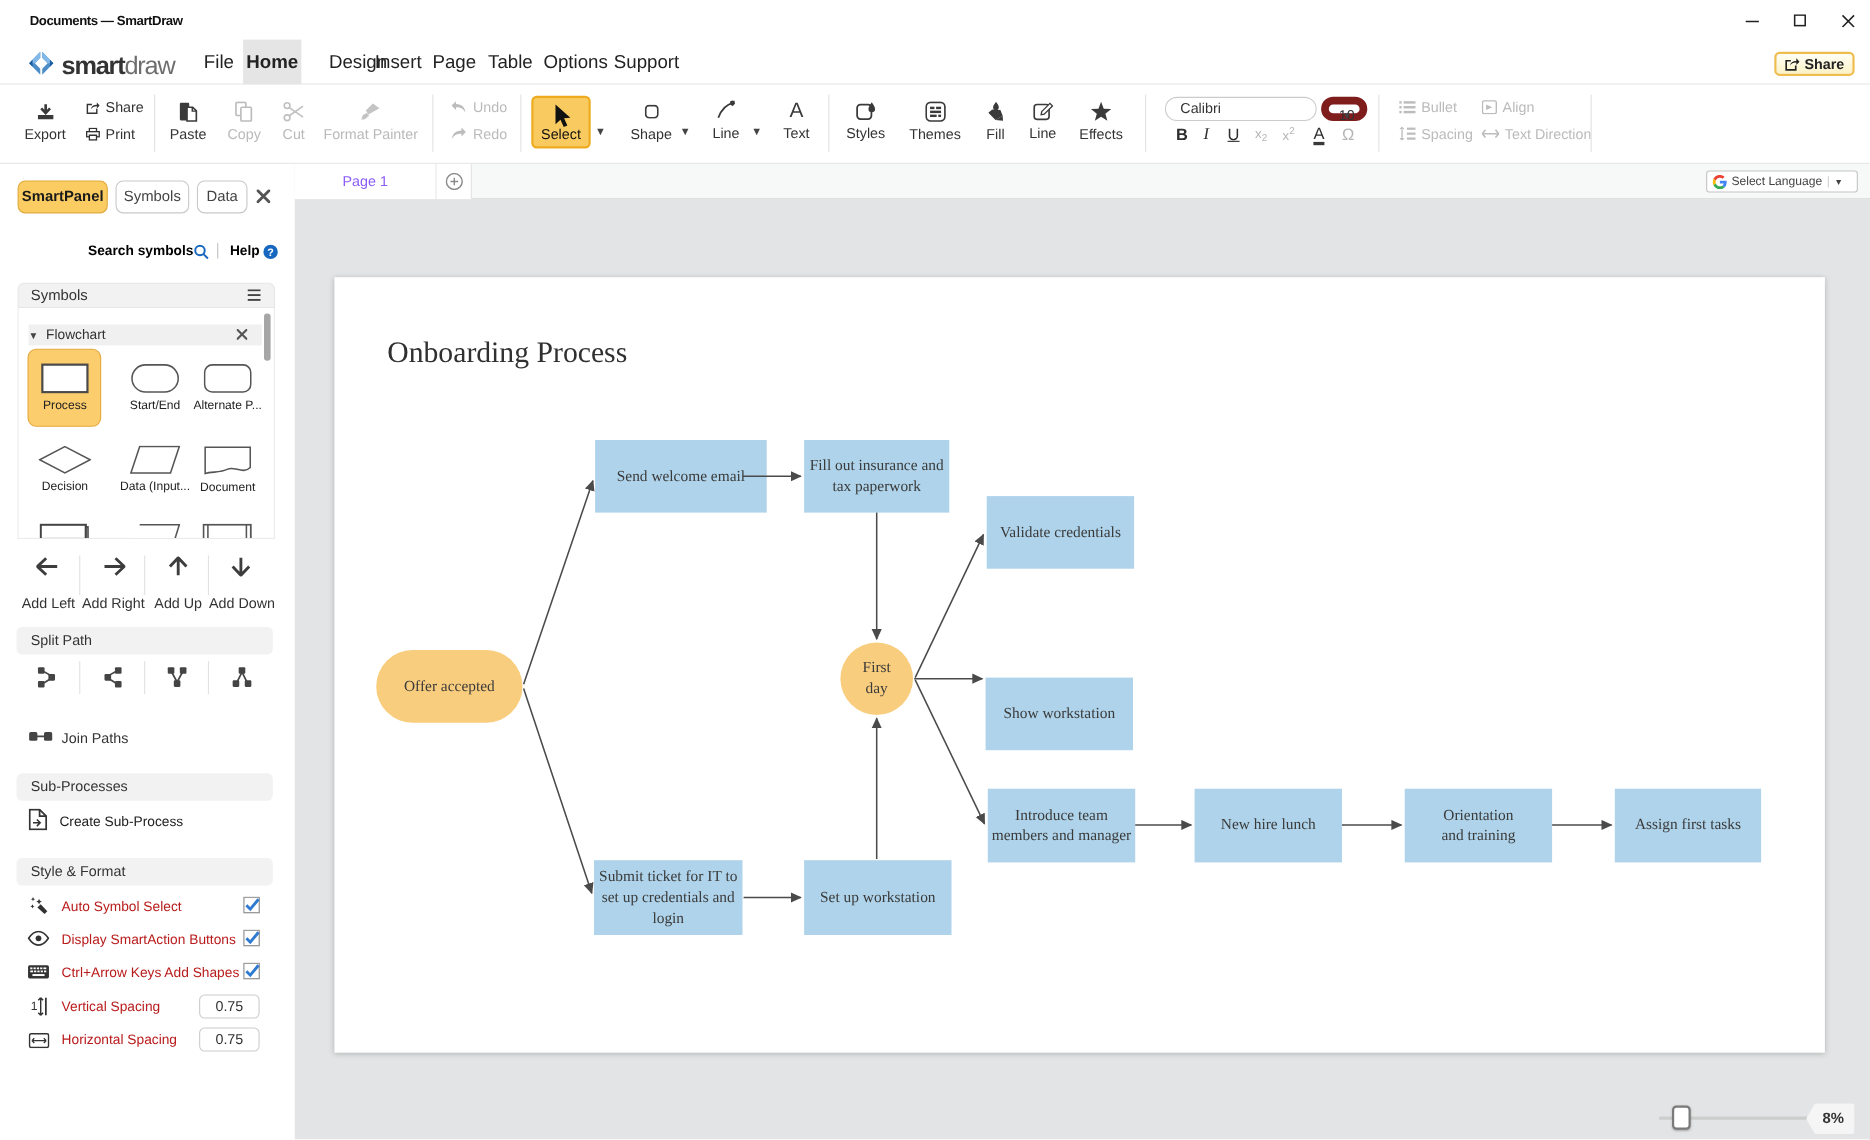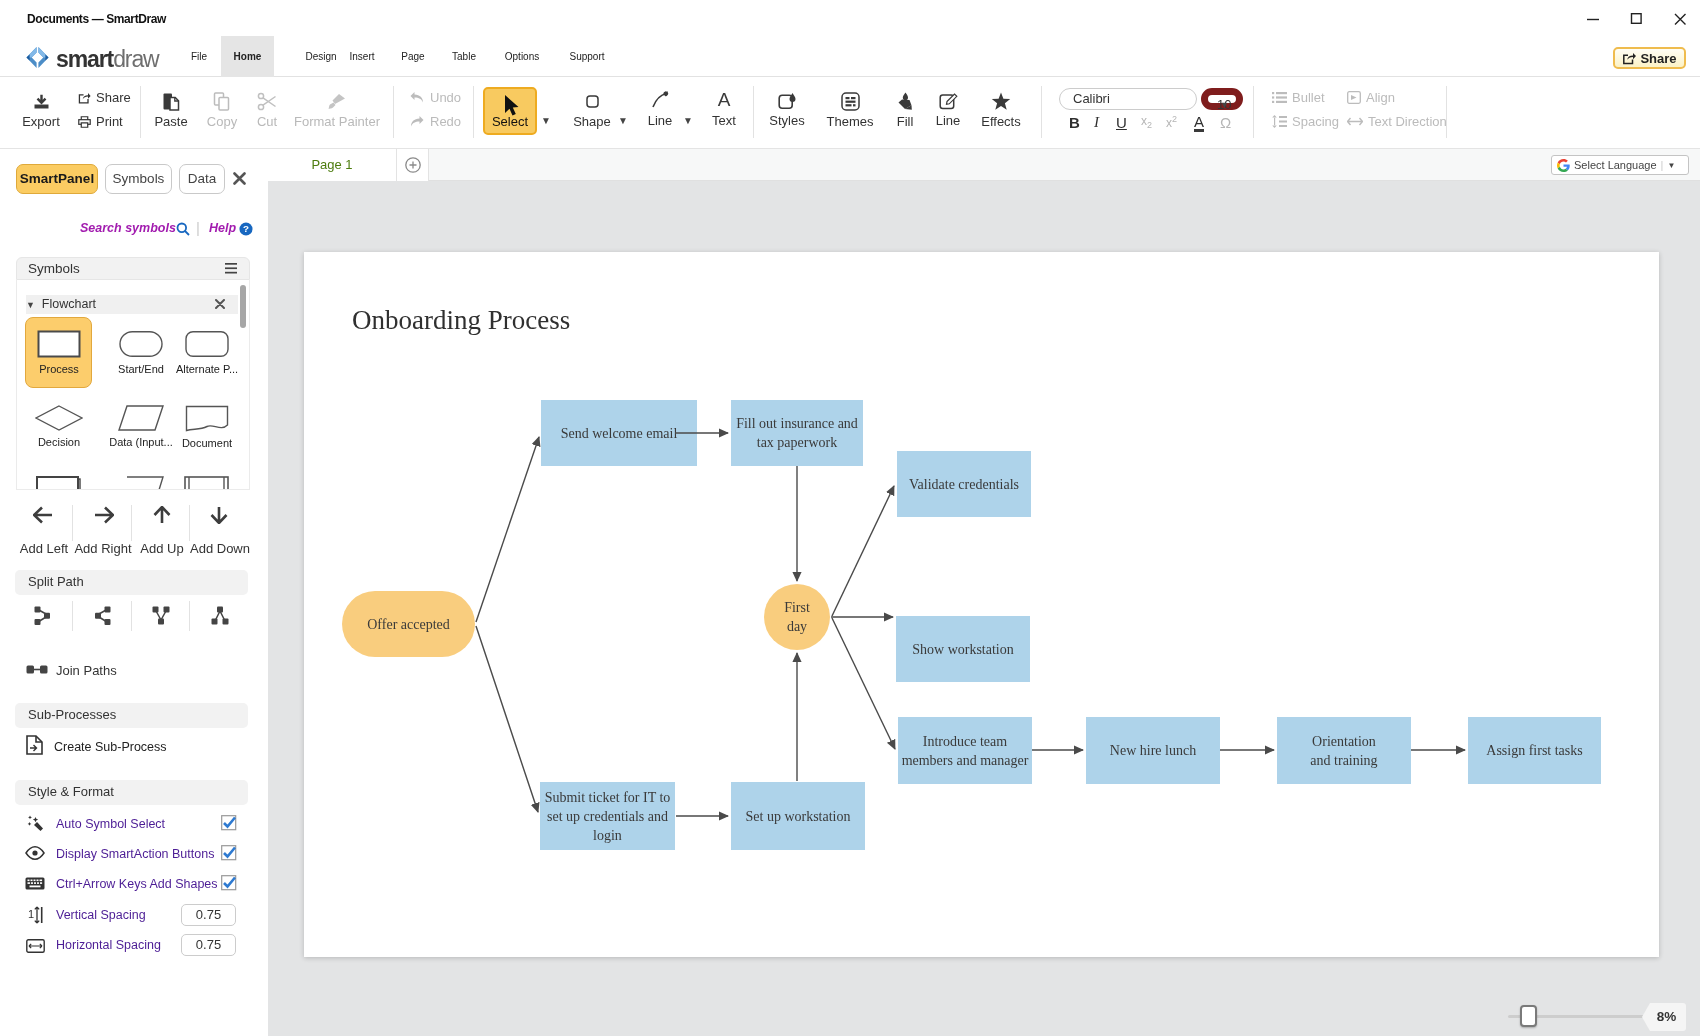--- a/index.html
+++ b/index.html
@@ -1,21 +1,21 @@
 <!DOCTYPE html>
 <html><head>
 <meta charset="utf-8">
 <style>
 * { margin:0; padding:0; box-sizing:border-box; }
 html,body { width:1700px; height:1036px; }
 body { font-family:"Liberation Sans",sans-serif; position:relative; background:#fff; overflow:hidden; color:#333; }
 .abs { position:absolute; }
 #titletext { position:absolute; left:27px; top:12px; font-size:12px; font-weight:bold; color:#111; letter-spacing:-0.4px; }
 #menubar { position:absolute; left:0; top:36px; width:1700px; height:41px; background:#fff; border-bottom:1px solid #e2e2e2; }
-.menuitem { position:absolute; top:0; height:41px; line-height:41px; font-size:10px; color:#222; text-align:center; }
+.menuitem { position:absolute; top:0; height:41px; line-height:41px; font-size:17px; color:#222; text-align:center; }
 #homeTab { background:#e5e5e5; font-weight:bold; }
 #toolbar { position:absolute; left:0; top:77px; width:1700px; height:72px; background:#fff; border-bottom:1px solid #e4e4e4; }
 .tbsep { position:absolute; top:9px; height:52px; width:1px; background:#e2e2e2; }
 .tbitem { position:absolute; top:0; text-align:center; }
 .tbitem svg { display:block; margin:0 auto; }
 .tblab { font-size:13px; color:#333; margin-top:3px; white-space:nowrap; }
 .dis .tblab { color:#b9b9b9; }
 .tbsmall { position:absolute; font-size:13px; color:#333; white-space:nowrap; display:flex; align-items:center; gap:5px; }
 .tbsmall.dis { color:#bbbbbb; }
 .caret { position:absolute; font-size:10px; color:#444; }
@@ -23,40 +23,40 @@
 #fontbox { position:absolute; left:1059px; top:11px; width:138px; height:22px; border:1px solid #ccc; border-radius:11px; font-size:13px; color:#333; line-height:20px; padding-left:13px; }
 #sizebox { position:absolute; left:1201px; top:11px; width:42px; height:22px; border:7px solid #7f1d1d; border-radius:11px; font-size:13px; color:#333; line-height:20px; padding-left:9px; }
 .fmtbtn { position:absolute; top:37px; font-size:15px; color:#2f2f2f; }
 .fmtbtn.dis { color:#b5b5b5; }
 #shareBtn { position:absolute; left:1613px; top:47px; width:73px; height:22px; border:2px solid #efbc4e; border-radius:5px; background:linear-gradient(#fffef6,#fbf2c6); font-size:13px; font-weight:bold; color:#222; display:flex; align-items:center; justify-content:center; gap:4px; }
 #leftpanel { position:absolute; left:0; top:149px; width:268px; height:887px; background:#fff; }
 .ptab { position:absolute; top:15px; height:30px; border-radius:7px; font-size:13.5px; text-align:center; line-height:28px; color:#444; background:#fff; border:1px solid #c9c9c9; }
 #tabSmart { left:16px; width:82px; background:#fbcc62; border:1.5px solid #dfa93a; color:#1a1a1a; font-weight:bold; }
 #tabSymbols { left:105px; width:67px; }
 #tabData { left:179px; width:46px; }
-.bluelink { position:absolute; color:#a21caf; font-style:italic; font-weight:bold; font-size:12.5px; }
+.bluelink { position:absolute; color:#000000; font-weight:bold; font-size:12.5px; }
 #symHeader { position:absolute; left:16px; top:108px; width:234px; height:23px; background:#f2f2f2; border:1px solid #e6e6e6; border-radius:6px 6px 0 0; font-size:13.5px; color:#333; line-height:22px; padding-left:11px; }
 #symBody { position:absolute; left:16px; top:131px; width:234px; height:210px; border:1px solid #ebebeb; border-top:none; background:#fff; overflow:hidden; }
 #flowHdr { position:absolute; left:9px; top:15px; width:212px; height:19px; background:#f0f0f0; font-size:12.5px; color:#333; line-height:18px; }
 #symScroll { position:absolute; right:3px; top:5px; width:6px; height:43px; background:#a6a6a6; border-radius:3px; }
 .symcell { position:absolute; width:66px; text-align:center; }
 .symcell svg { display:block; margin:0 auto; }
 .symlabel { font-size:11px; color:#222; margin-top:5px; white-space:nowrap; overflow:hidden; }
 #procSel { position:absolute; left:8px; top:37px; width:67px; height:71px; background:#fccd6c; border:1.5px solid #e2a83d; border-radius:8px; }
 .addgrp { position:absolute; top:357px; width:58px; text-align:center; }
 .addgrp svg { display:block; margin:0 auto; }
 .addgrp .al { font-size:13px; color:#333; margin-top:17px; white-space:nowrap; }
 .vsep2 { position:absolute; width:1px; background:#e2e2e2; }
 .sechdr { position:absolute; left:15px; width:233px; height:25px; background:#f2f2f2; border-radius:5px; font-size:13px; color:#333; line-height:24px; padding-left:13px; }
-.chkrow { position:absolute; left:56px; font-size:12.5px; color:#4c1d95; }
+.chkrow { position:absolute; left:56px; font-size:12.5px; color:#b91c1c; }
 .chk { position:absolute; left:221px; }
 .spininput { position:absolute; left:181px; width:55px; height:22px; border:1px solid #ccc; border-radius:5px; font-size:13px; color:#333; text-align:center; line-height:20px; }
 #canvas { position:absolute; left:268px; top:149px; width:1432px; height:887px; background:#e3e4e5; }
 #tabbar { position:absolute; left:0; top:0; width:1432px; height:32px; background:#f7f8f8; border-bottom:1px solid #e0e0e0; }
-#pagetab { position:absolute; left:0; top:0; width:129px; height:32px; background:#fff; border-right:1px solid #e3e3e3; font-size:13px; color:#4d7c0f; text-align:center; line-height:32px; }
+#pagetab { position:absolute; left:0; top:0; width:129px; height:32px; background:#fff; border-right:1px solid #e3e3e3; font-size:13px; color:#8b5cf6; text-align:center; line-height:32px; }
 #plusbtn { position:absolute; left:129px; top:0; width:32px; height:32px; border-right:1px solid #e3e3e3; background:#fff; }
 #langBtn { position:absolute; right:11px; top:6px; width:138px; height:20px; background:#fff; border:1px solid #c4c4c4; border-radius:3px; display:flex; align-items:center; padding:0 5px; gap:4px; }
 #page { position:absolute; left:36px; top:103px; width:1355px; height:705px; background:#fff; box-shadow:0 1px 5px rgba(0,0,0,0.2); }
 #docTitle { position:absolute; font-family:"Liberation Serif",serif; font-size:27px; color:#303030; }
 .fbox { position:absolute; background:#aed3ea; display:flex; align-items:center; justify-content:center; text-align:center; font-family:"Liberation Serif",serif; font-size:14px; color:#3a3a3a; line-height:19px; }
 .fbox span { white-space:nowrap; }
 #slider-track { position:absolute; left:1508px; top:1015px; width:137px; height:3px; background:#cdcdcd; border-radius:2px; }
 #slider-handle { position:absolute; left:1520px; top:1005px; width:17px; height:22px; background:#fff; border:2px solid #7a7a7a; border-radius:4px; box-shadow:0 1px 2px rgba(0,0,0,0.25); }
 #zoomtag { position:absolute; left:1642px; top:1003px; width:44px; height:28px; background:#f5f5f5; font-size:13.5px; font-weight:bold; color:#333; text-align:center; line-height:28px; clip-path:polygon(8px 0,100% 0,100% 100%,8px 100%,0 50%); padding-left:5px; border-radius:3px; }
 </style>

